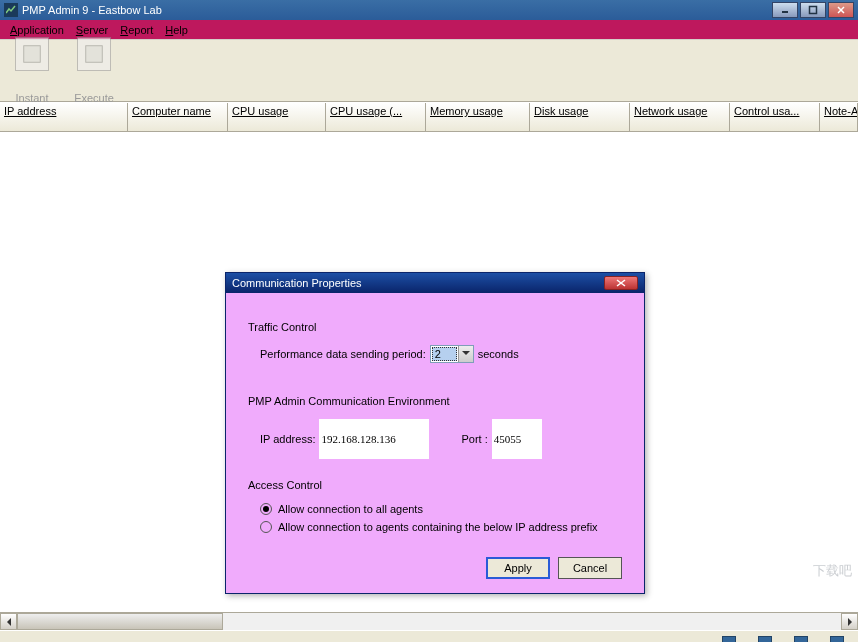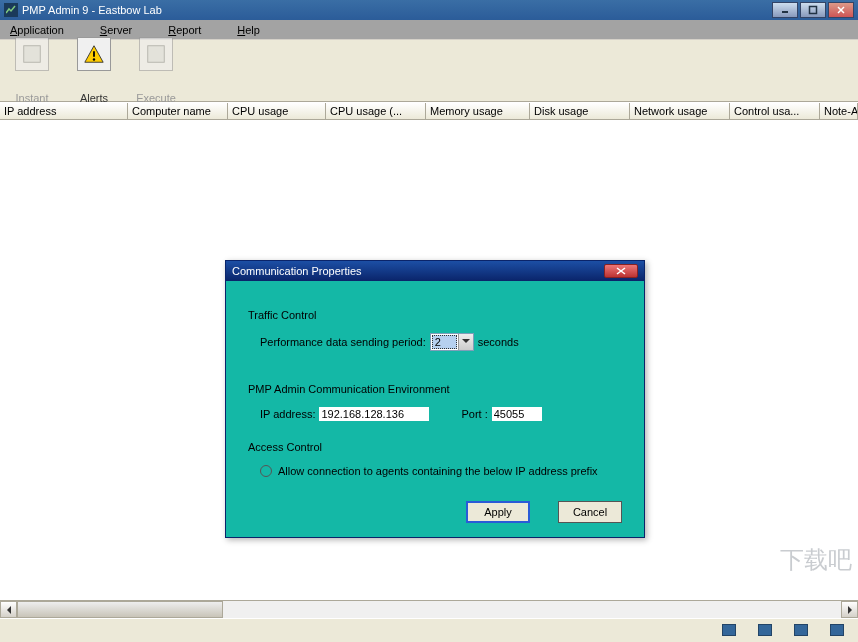--- a/index.html
+++ b/index.html
@@ -7,71 +7,71 @@
 
 
 .titlebar { height: 20px; background: linear-gradient(to bottom, #3a6ea5, #2b5c99); display: flex; align-items: center; padding: 0 4px; color: #fff; }
 .titlebar .icon-box { width: 14px; height: 14px; background: #1a3a5a; margin-right: 4px; display:flex; align-items:center; justify-content:center; }
 .titlebar .icon-box svg { width:10px; height:10px; }
 .titlebar .win-controls { margin-left: auto; display: flex; gap: 2px; }
 .titlebar .win-btn { width: 26px; height: 16px; background: linear-gradient(to bottom,#cde,#89b); border:1px solid #346; color:#234; display:flex; align-items:center; justify-content:center; cursor:pointer; }
 .titlebar .win-btn.close { background: linear-gradient(to bottom,#d98,#c55); }
 
 
-.menubar { height: 20px; background: #a3a3a3; display: flex; align-items: center; padding: 0 4px; border-bottom: 1px solid #d4d0c8; gap: 24px; }
+.menubar { height: 20px; background: #be185d; display: flex; align-items: center; padding: 0 4px; border-bottom: 1px solid #d4d0c8; }
 .menubar .menu-item { padding: 2px 6px; cursor: pointer; }
 .menubar .menu-item .ul { text-decoration: underline; }
 
 
 .toolbar { height: 62px; background: #ece9d8; display: flex; align-items: center; padding: 4px 6px; gap: 10px; border-bottom: 1px solid #aca899; }
 .tool-btn { width: 52px; display:flex; flex-direction:column; align-items:center; gap:21px; cursor:pointer; padding:2px; }
 .tool-btn .ticon { width: 34px; height: 34px; display:flex; align-items:center; justify-content:center; background:#f0f0f0; border:1px solid #999; }
 .tool-btn .ticon svg { width: 22px; height: 22px; }
 .tool-btn .lbl { font-size: 11px; color:#333; }
 .tool-btn.disabled .lbl { color:#999; }
 .tool-btn.disabled .ticon { opacity:0.55; }
 
 
-.colhead { height: 18px; background: linear-gradient(to bottom,#fff,#ece9d8); border-top:1px solid #fff; border-bottom:1px solid #aca899; display:flex; }
+.colhead { height: 30px; background: linear-gradient(to bottom,#fff,#ece9d8); border-top:1px solid #fff; border-bottom:1px solid #aca899; display:flex;text-decoration:underline; }
 .colhead .col { border-right:1px solid #aca899; padding: 2px 4px; white-space:nowrap; overflow:hidden; }
 
 
 .content { background:#fff; height: 480px; position:relative; }
 
 
 .hscroll { height: 18px; background:#ece9d8; display:flex; align-items:center; border-top:1px solid #aca899; }
 .hscroll .arrow { width:17px; height:17px; background: linear-gradient(to bottom,#fff,#d4d0c8); border:1px solid #aca899; display:flex; align-items:center; justify-content:center; cursor:pointer; }
 .hscroll .track { flex:1; height:17px; background:#f0f0f0; position:relative; }
 .hscroll .thumb { position:absolute; left:0; width:25%; height:17px; background: linear-gradient(to bottom,#eee,#c8c4b8); border:1px solid #aca899; cursor:pointer; }
 
 
 .statusbar { height: 22px; background:#ece9d8; border-top:1px solid #fff; display:flex; align-items:center; padding:0 4px; gap:6px; }
 .statusbar .tray { margin-left:auto; display:flex; gap:22px; padding-right:10px; }
 .statusbar .tray-item { width:14px; height:12px; background:#336699; border:1px solid #224466; }
 
 
-.dialog { position:absolute; left:225px; top:140px; width:420px; background:#14b8a6; border:1px solid #0a246a; box-shadow: 2px 2px 6px rgba(0,0,0,0.3); }
+.dialog { position:absolute; left:225px; top:140px; width:420px; background:#f0abfc; border:1px solid #0a246a; box-shadow: 2px 2px 6px rgba(0,0,0,0.3); }
 .dialog .dlg-title { height:20px; background: linear-gradient(to bottom,#1c4fa5,#0a246a); color:#fff; display:flex; align-items:center; padding:0 6px; font-size:11px; }
 .dialog .dlg-title .dlg-close { margin-left:auto; width:34px; height:14px; background: linear-gradient(to bottom,#e77,#b33); border:1px solid #822; border-radius:2px; color:#fff; display:flex; align-items:center; justify-content:center; cursor:pointer; }
 .dialog .dlg-body { padding: 18px 22px 14px 22px; font-size:11px; color:#000; }
 .dialog .section-title { margin-bottom:12px; margin-top:10px; }
 .dialog .row { margin:8px 0 8px 12px; display:flex; align-items:center; gap:4px; }
 .dialog .combo { width:44px; height:18px; border:1px solid #7f9db9; background:#fff; display:flex; align-items:center; }
 .dialog .combo .val { flex:1; padding:0 2px; background:#b6d0ef; border:1px dotted #333; margin:1px; }
 .dialog .combo .drop { width:15px; height:16px; background: linear-gradient(to bottom,#eee,#ccc); border-left:1px solid #999; display:flex; align-items:center; justify-content:center; cursor:pointer; }
-.dialog .textfield { border:none; border-bottom:0px; background:#fff; padding:1px 2px; }
+.dialog .textfield { border:none; border-bottom:0px; background:#fff; padding:14px 2px;font-family:Liberation Serif, serif; }
 .dialog .radio-row { margin:6px 0 6px 12px; display:flex; align-items:center; gap:6px; }
 .dialog .radio { width:12px; height:12px; border:1px solid #555; border-radius:50%; display:flex; align-items:center; justify-content:center; cursor:pointer; }
 .dialog .radio.sel::after { content:""; width:6px; height:6px; background:#000; border-radius:50%; }
-.dialog .btn-row { display:flex; justify-content:flex-end; gap:28px; margin-top:24px; }
+.dialog .btn-row { display:flex; justify-content:flex-end; gap:8px; margin-top:24px; }
 .dialog .btn { width:64px; height:22px; background:#ece9d8; border:1px solid #555; display:flex; align-items:center; justify-content:center; cursor:pointer; }
 .dialog .btn.default { border:2px solid #2a5bd7; }
 
 
-.watermark { position:absolute; right:6px; bottom:24px; font-size:24px; color:rgba(100,110,120,0.35); font-family:"SimHei",sans-serif; }
+.watermark { position:absolute; right:6px; bottom:32px; font-size:13px; color:rgba(100,110,120,0.35); font-family:"SimHei",sans-serif; }
 </style>
 </head>
 <body>
 
 <div class="titlebar">
   <span class="icon-box">
     <svg viewBox="0 0 10 10">
         <polyline points="0,8 3,4 5,6 9,1" stroke="#7fc97f" fill="none" stroke-width="1.5"></polyline>
       </svg>
   </span>
@@ -104,30 +104,20 @@
 </div>
 
 <div class="toolbar">
   <div class="tool-btn disabled">
     <div class="ticon">
         <svg viewBox="0 0 24 24">
           <rect x="3" y="3" width="18" height="18" fill="#ddd" stroke="#888"></rect>
         </svg>
       </div>
     <div class="lbl">Instant</div>
-  </div>
-  <div class="tool-btn">
-    <div class="ticon">
-        <svg viewBox="0 0 24 24">
-          <path d="M12 3 L22 21 L2 21 Z" fill="#ffcc00" stroke="#333"></path>
-          <line x1="12" y1="9" x2="12" y2="15" stroke="#000" stroke-width="2"></line>
-          <circle cx="12" cy="18" r="1.3" fill="#000"></circle>
-        </svg>
-      </div>
-    <div class="lbl">Alerts</div>
   </div>
   <div class="tool-btn disabled">
     <div class="ticon">
         <svg viewBox="0 0 24 24">
           <rect x="3" y="3" width="18" height="18" fill="#ddd" stroke="#888"></rect>
         </svg>
       </div>
     <div class="lbl">Execute</div>
   </div>
 </div>
@@ -175,20 +165,24 @@
       <div class="row">
         <span>IP address:</span>
         <span class="textfield" style="width:110px">192.168.128.136</span>
         <span style="width:24px"></span>
         <span>Port :</span>
         <span class="textfield" style="width:50px">45055</span>
       </div>
 
       <div class="section-title" style="margin-top:20px">Access Control</div>
       <div class="radio-row">
+        <span class="radio sel"></span>
+        <span>Allow connection to all agents</span>
+      </div>
+      <div class="radio-row">
         <span class="radio"></span>
         <span>Allow connection to agents containing the below IP address prefix</span>
       </div>
 
       <div class="btn-row">
         <div class="btn default">Apply</div>
         <div class="btn">Cancel</div>
       </div>
     </div>
   </div>

